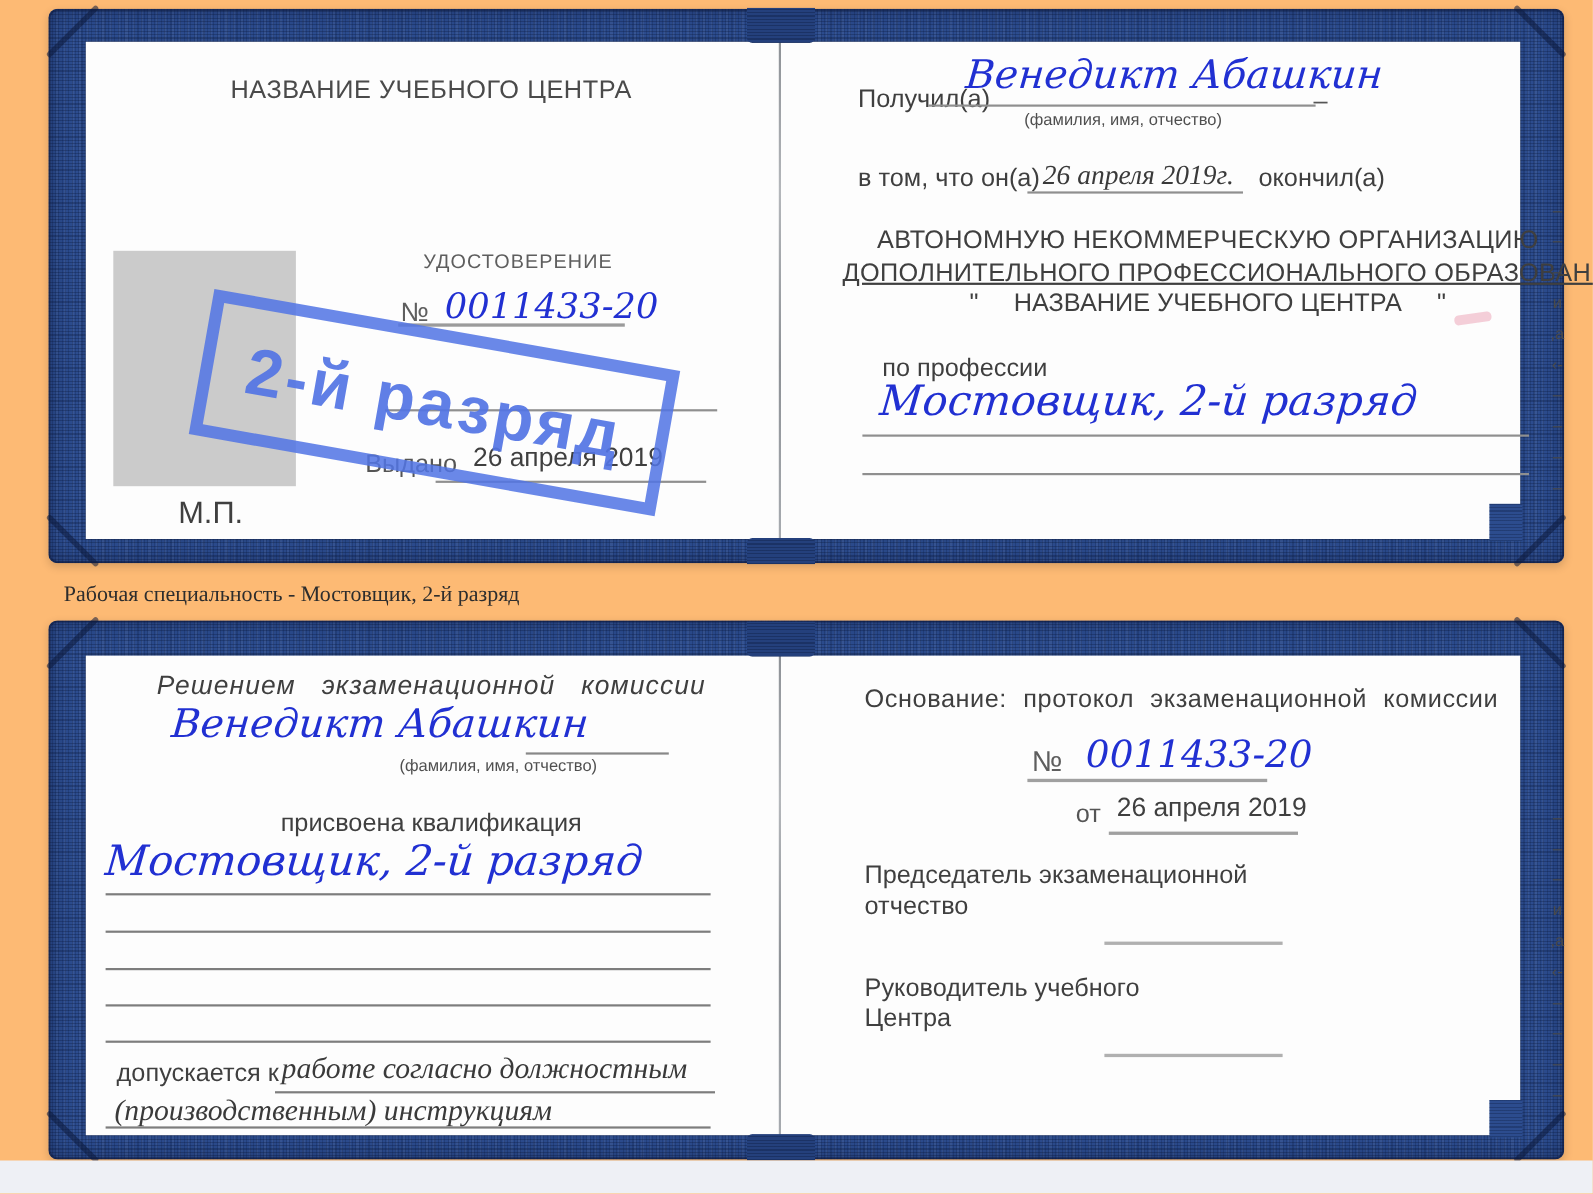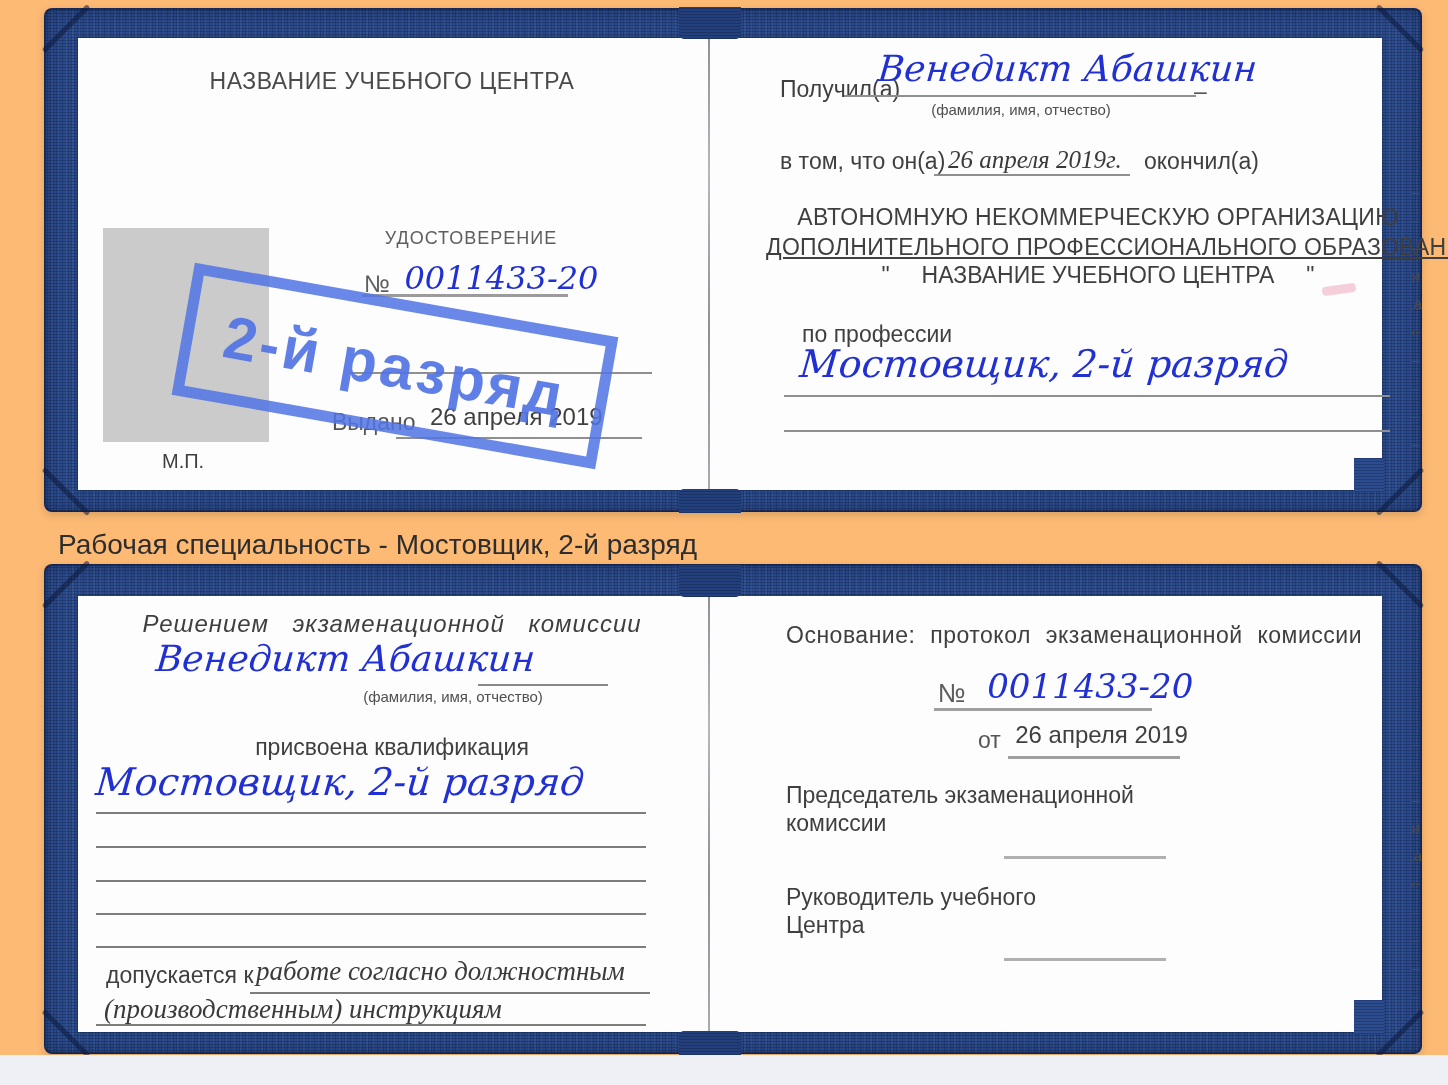--- a/index.html
+++ b/index.html
@@ -60,21 +60,21 @@
 
   .stamp { position:absolute; left:102px; top:261px; width:430px; height:134px;
     border:11px solid rgba(82,116,228,.86); transform:rotate(10deg);
     display:flex; align-items:center; justify-content:center;
     color:rgba(82,116,228,.92); font-size:60px; font-weight:bold; letter-spacing:3px;
     white-space:nowrap; z-index:6; }
 
   .pink-mark { position:absolute; left:556px; top:247px; width:34px; height:9px;
     background:rgba(236,168,185,.55); transform:rotate(-8deg); border-radius:4px; }
 
-  .caption { position:absolute; left:58px; top:529px; font-size:28px; color:#2d2d2d; }
+  .caption { position:absolute; left:58px; top:529px; font-size:20px; color:#2d2d2d;font-family:Liberation Serif, serif; }
 
   .raised { position:relative; top:-5px; margin-left:8px; color:#3f3f3f; font-size:24px; }
 </style>
 </head>
 <body>
 
 <div class="screen">
 
   <div class="cover top">
     <div class="seam tl"></div>
@@ -102,21 +102,21 @@
         <div class="rule thick" style="left:284px; top:256px; width:206px;"></div>
 
         <div class="rule" style="left:272px; top:334px; width:302px;"></div>
 
         <div class="lbl" style="left:254px; top:370px; color:#555;">
           <span>Выдано</span>
           <span class="raised">26 апреля 2019</span>
         </div>
         <div class="rule" style="left:318px; top:399px; width:246px;"></div>
 
-        <div class="lbl" style="left:84px; top:412px; font-size:20px;">М.П.</div>
+        <div class="lbl" style="left:84px; top:412px; font-size:28px;">М.П.</div>
 
         <div class="stamp">2-й разряд</div>
       </div>
 
       <div class="page right">
         <div class="lbl" style="left:14px; top:38px;">Получил(а)</div>
         <div class="ink abs" style="left:112px; top:10px; font-size:36px;">Венедикт Абашкин</div>
         <div class="rule" style="left:78px; top:57px; width:352px;"></div>
         <div class="hint" style="left:150px; top:63px; width:210px;">(фамилия, имя, отчество)</div>
         <div class="lbl" style="left:428px; top:40px; color:#555;">–</div>
@@ -199,21 +199,21 @@
         </div>
         <div class="rule thick" style="left:168px; top:112px; width:218px; background:#a0a0a0;"></div>
 
         <div class="lbl" style="left:212px; top:130px; color:#555;">
           <span>от</span>
           <span class="raised">26 апреля 2019</span>
         </div>
         <div class="rule thick" style="left:242px; top:160px; width:172px; background:#a0a0a0;"></div>
 
         <div class="lbl" style="left:20px; top:186px;">Председатель экзаменационной</div>
-        <div class="lbl" style="left:20px; top:214px;">комиссии</div>
+        <div class="lbl" style="left:20px; top:214px;">отчество</div>
         <div class="rule sig" style="left:238px; top:260px; width:162px;"></div>
 
         <div class="lbl" style="left:20px; top:288px;">Руководитель учебного</div>
         <div class="lbl" style="left:20px; top:316px;">Центра</div>
         <div class="rule sig" style="left:238px; top:362px; width:162px;"></div>
 
         <div class="edge-marks" style="top:140px;">
 
         <span>–</span>
             <span>–</span>

